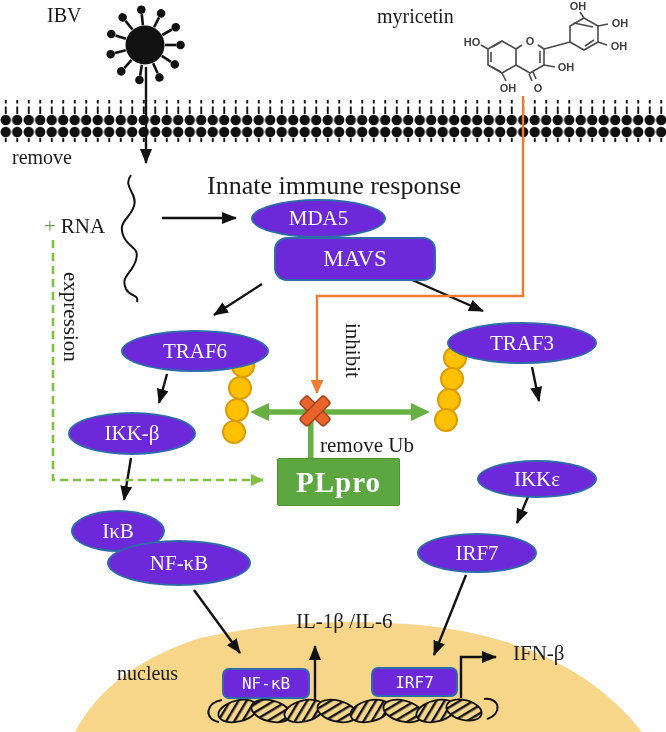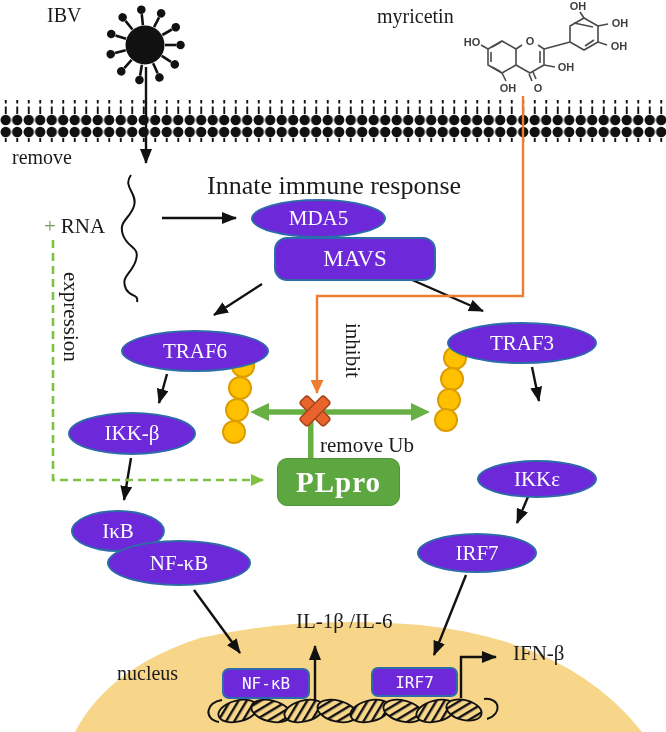--- a/index.html
+++ b/index.html
@@ -6,21 +6,21 @@
   .stage{position:relative;width:666px;height:732px;background:#ffffff;overflow:hidden;
          font-family:"Liberation Serif",serif;color:#1b1b1b;}
   .layer{position:absolute;left:0;top:0;}
   .lbl{position:absolute;white-space:nowrap;font-size:21px;line-height:1.05;}
   .big{font-size:20px;}
   .vert{writing-mode:vertical-rl;}
   .node{position:absolute;display:flex;align-items:center;justify-content:center;
         box-sizing:border-box;background:#6d28d9;border:2px solid #2c6ca8;border-radius:50%;
         color:#fbfdff;font-size:21px;}
   .rectnode{border-radius:13px;font-size:23px;}
-  .greenbox{background:#5ca73f;border:1px solid #4e9434;border-radius:10px;color:#ffffff;
+  .greenbox{background:#5ca73f;border:1px solid #4e9434;border-radius:2px;color:#ffffff;
             font-weight:bold;font-size:29px;letter-spacing:1px;}
   .gene{border-radius:7px;font-family:"DejaVu Sans Mono",monospace;font-size:16px;}
   .plus{color:#6f9e53;margin-right:5px;}
 </style>
 </head>
 <body>
 
 <div class="stage">
 
   <svg class="layer" width="666" height="732" viewBox="0 0 666 732">

